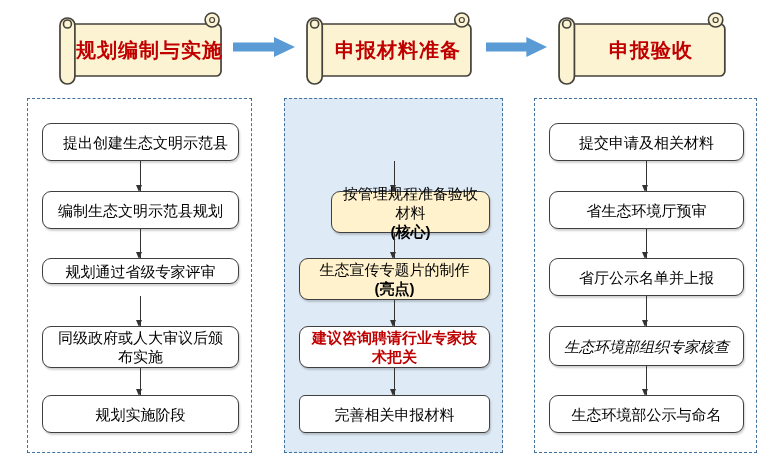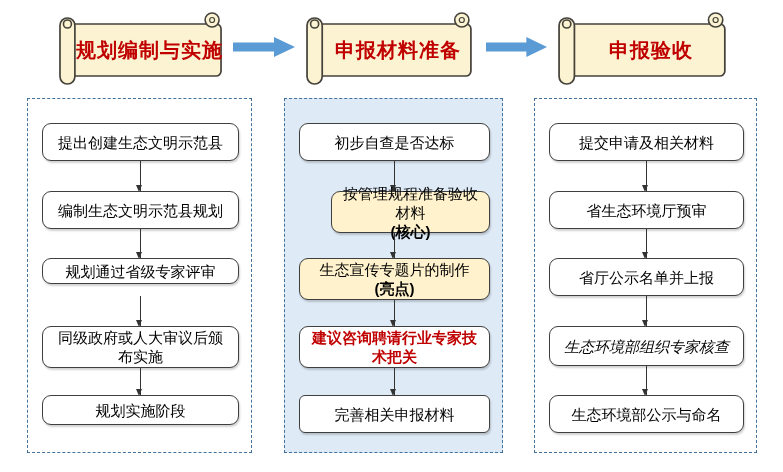--- a/index.html
+++ b/index.html
@@ -98,45 +98,42 @@
       <rect class="sb-body" x="10" y="14" width="155" height="52" rx="5"></rect>
       <circle class="sb-curl" cx="156" cy="10" r="7"></circle>
       <circle class="sb-curl-inner" cx="156" cy="10" r="2.5"></circle>
       <rect class="sb-roll" x="3" y="8" width="15" height="66" rx="7.4"></rect>
       <circle class="sb-curl" cx="10.5" cy="14" r="4"></circle>
     </svg>
     <div class="scroll-text">申报验收</div>
   </div>
 
   <div class="col" style="left:27px;width:225px;">
-    <div class="box" style="top:24px;height:38px;">
+    <div class="box" style="top:24px;height:38px;align-items:flex-end;">
       <span>提出创建生态文明示范县</span>
     </div>
     <div class="varrow" style="top:62px;height:30px;"></div>
     <div class="box" style="top:92px;height:38px;">
       <span>编制生态文明示范县规划</span>
     </div>
     <div class="varrow" style="top:130px;height:29px;"></div>
     <div class="box" style="top:159px;height:26px;">
       <span>规划通过省级专家评审</span>
     </div>
     <div class="varrow" style="top:197px;height:30px;"></div>
     <div class="box" style="top:227px;height:42px;">
       <span>同级政府或人大审议后颁布实施</span>
     </div>
     <div class="varrow" style="top:269px;height:27px;"></div>
-    <div class="box" style="top:296px;height:30px;">
+    <div class="box" style="top:296px;height:38px;">
       <span>规划实施阶段</span>
     </div>
   </div>
 
   <div class="col shaded" style="left:284px;width:219px;">
-    <div class="box" style="top:24px;height:38px;">
-      <span>初步自查是否达标</span>
-    </div>
     <div class="varrow" style="top:62px;height:30px;"></div>
     <div class="box hl" style="top:92px;height:42px;margin-left:32px;">
       <span>按管理规程准备验收材料</span>
       <span class="sub">(核心)</span>
     </div>
     <div class="varrow" style="top:134px;height:25px;"></div>
     <div class="box hl" style="top:159px;height:42px;">
       <span>生态宣传专题片的制作</span>
       <span class="sub">(亮点)</span>
     </div>

